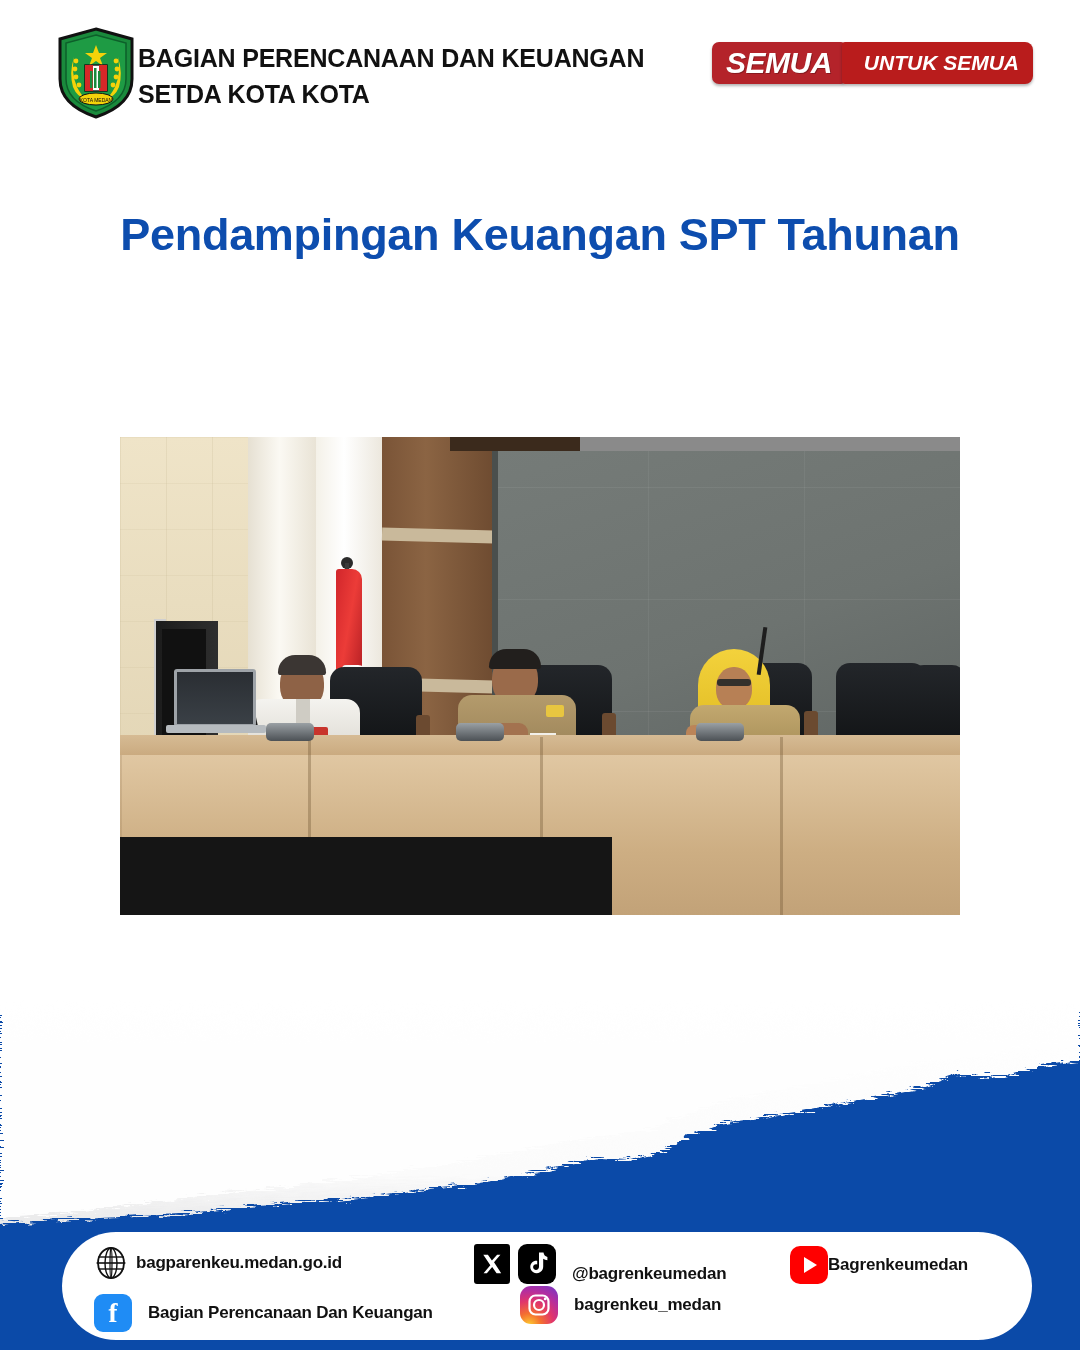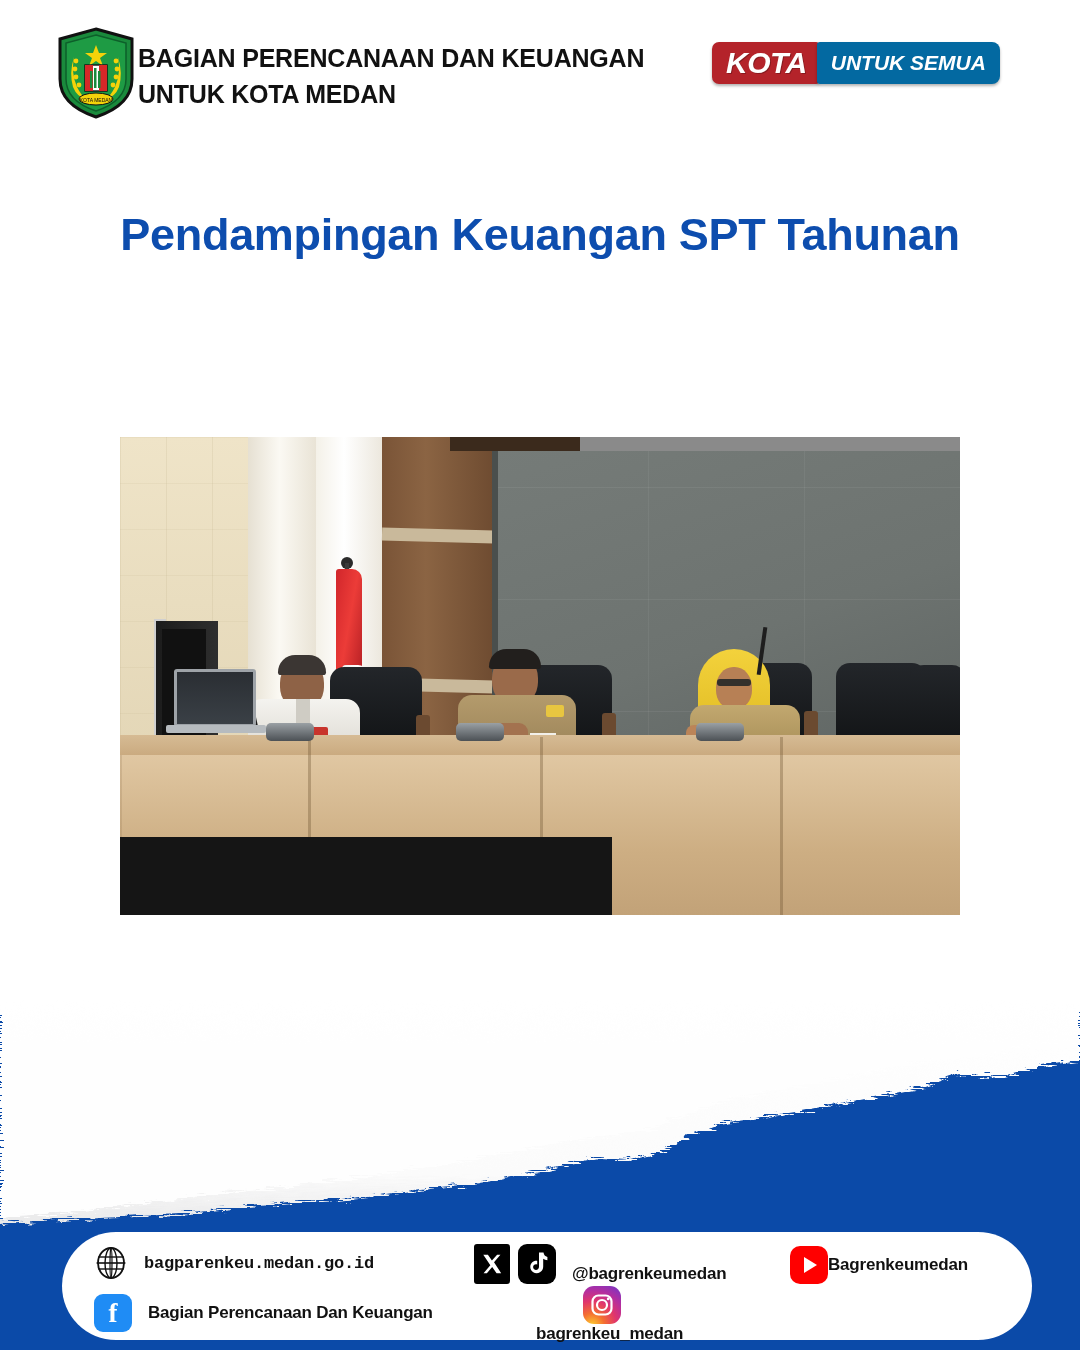--- a/index.html
+++ b/index.html
@@ -28,23 +28,23 @@
   }
   .medan-red {
     background:#B4232A; color:#fff; font-style:italic; font-weight:bold;
     font-size:30px; letter-spacing:-0.5px;
     padding:2px 12px 2px 14px; border-radius:7px 3px 3px 7px;
     display:flex; align-items:center;
     text-shadow:1px 1px 0 rgba(0,0,0,.25);
     box-shadow:0 2px 3px rgba(0,0,0,.3);
   }
   .medan-blue {
-    background:#0369a1; color:#fff; font-style:italic; font-weight:bold;
+    background:#b91c1c; color:#fff; font-style:italic; font-weight:bold;
     font-size:21px; letter-spacing:0px;
-    padding:2px 14px 2px 14px; border-radius:3px 8px 8px 3px;
+    padding:2px 14px 2px 22px; border-radius:3px 8px 8px 3px;
     display:flex; align-items:center; margin-left:-2px;
     box-shadow:0 2px 3px rgba(0,0,0,.3);
   }
 
   
   .title {
     position:absolute; top:205px; left:0; width:1080px;
     text-align:center;
     color:#0D4DAE;
     font-size:45px; font-weight:bold;
@@ -234,25 +234,25 @@
       <rect x="40" y="41" width="2.5" height="20"></rect>
       <rect x="36" y="44" width="2.5" height="17"></rect>
       <rect x="44" y="44" width="2.5" height="17"></rect>
     </g>
     <ellipse cx="42" cy="72" rx="17" ry="6" fill="#F5D20A" stroke="#111" stroke-width="1"></ellipse>
     <text x="42" y="74.5" font-size="5" text-anchor="middle" fill="#111" font-family="Liberation Sans, sans-serif">KOTA MEDAN</text>
   </svg>
 
   <div class="org-text">
     <div>BAGIAN PERENCANAAN DAN KEUANGAN</div>
-    <div>UNTUK KOTA MEDAN</div>
+    <div>SETDA KOTA KOTA</div>
   </div>
 
   <div class="medan-badge">
-    <div class="medan-red">KOTA</div>
+    <div class="medan-red">SEMUA</div>
     <div class="medan-blue">UNTUK SEMUA</div>
   </div>
 </div>
 
 <div class="title">
   <div>Pendampingan Keuangan  SPT Tahunan</div>
 </div>
 
 <div class="photo">
   <div class="p-layer wall-cream"></div>
@@ -356,21 +356,21 @@
     <span class="ic">
       <svg width="34" height="34" viewBox="0 0 34 34">
         <ellipse cx="17" cy="17" rx="13" ry="15" fill="none" stroke="#111" stroke-width="1.8"></ellipse>
         <ellipse cx="17" cy="17" rx="6" ry="15" fill="none" stroke="#111" stroke-width="1.4"></ellipse>
         <ellipse cx="17" cy="17" rx="1" ry="15" fill="none" stroke="#111" stroke-width="1.2"></ellipse>
         <line x1="4.3" y1="11" x2="29.7" y2="11" stroke="#111" stroke-width="1.4"></line>
         <line x1="2.6" y1="17" x2="31.4" y2="17" stroke="#111" stroke-width="1.6"></line>
         <line x1="4.3" y1="23" x2="29.7" y2="23" stroke="#111" stroke-width="1.4"></line>
       </svg>
     </span>
-    <span class="c-label" style="margin-left:16px;font-family:Liberation Mono, monospace;">bagparenkeu.medan.go.id</span>
+    <span class="c-label" style="margin-left:8px;">bagparenkeu.medan.go.id</span>
   </div>
 
   <div class="contact-row" style="left:32px; top:62px;">
     <span class="ic ic-fb">f</span>
     <span class="c-label" style="margin-left:16px;">Bagian Perencanaan Dan Keuangan</span>
   </div>
 
   <div class="contact-row" style="left:412px; top:12px;align-items:flex-end;">
     <span class="ic ic-x">
       <svg width="22" height="22" viewBox="0 0 24 24">
@@ -378,21 +378,21 @@
       </svg>
     </span>
     <span class="ic ic-tk" style="margin-left:8px;">
       <svg width="24" height="26" viewBox="0 0 24 26">
         <path fill="#fff" d="M15.2 1.5h3.3c.3 2.3 1.6 4 3.9 4.4v3.3c-1.6 0-3-.5-4.2-1.4v7.6c0 4-2.9 6.8-6.6 6.8-3.5 0-6.3-2.7-6.3-6.2 0-3.7 3-6.5 6.9-6.1v3.5c-.4-.1-.8-.2-1.2-.2-1.6 0-2.9 1.2-2.9 2.8 0 1.6 1.3 2.9 2.9 2.9 1.7 0 3-1.2 3-3.1V1.5z"></path>
       </svg>
     </span>
     <span class="c-label" style="margin-left:16px;">@bagrenkeumedan</span>
   </div>
 
-  <div class="contact-row" style="left:458px; top:54px;flex-direction:column;">
+  <div class="contact-row" style="left:458px; top:54px;">
     <span class="ic ic-ig">
       <svg width="26" height="26" viewBox="0 0 26 26">
         <rect x="3.5" y="3.5" width="19" height="19" rx="6" fill="none" stroke="#fff" stroke-width="2.2"></rect>
         <circle cx="13" cy="13" r="5" fill="none" stroke="#fff" stroke-width="2.2"></circle>
         <circle cx="19.2" cy="6.9" r="1.4" fill="#fff"></circle>
       </svg>
     </span>
     <span class="c-label" style="margin-left:16px;">bagrenkeu_medan</span>
   </div>
 

